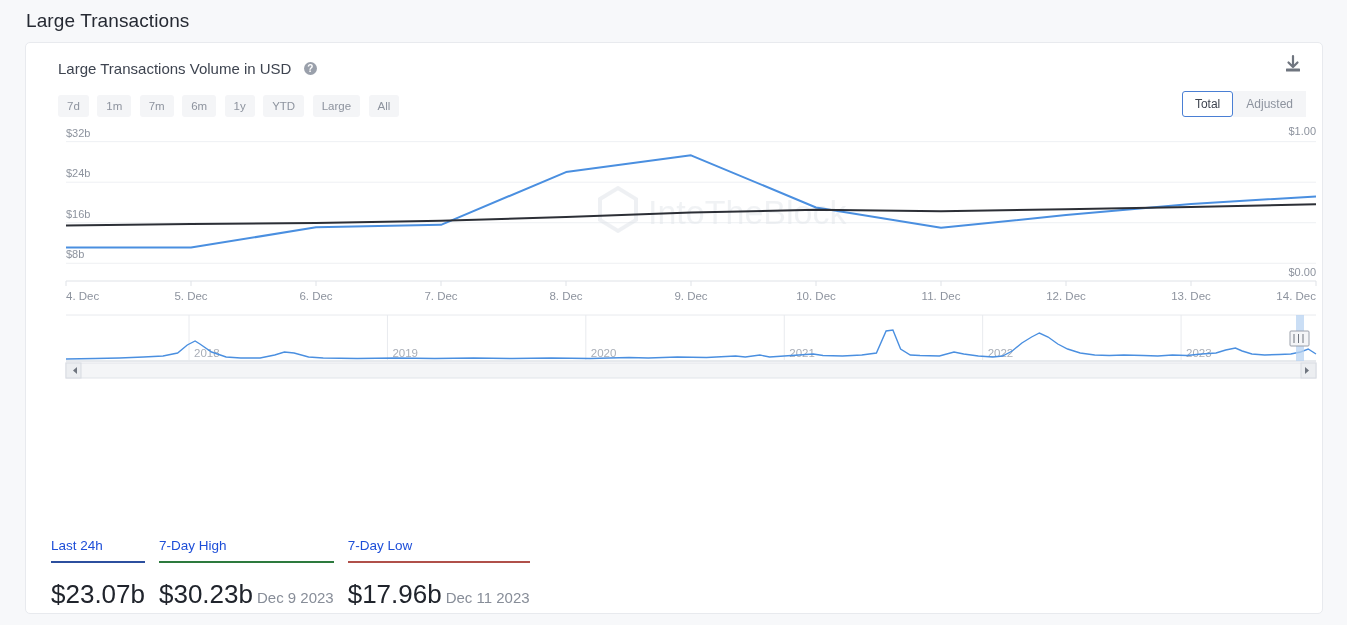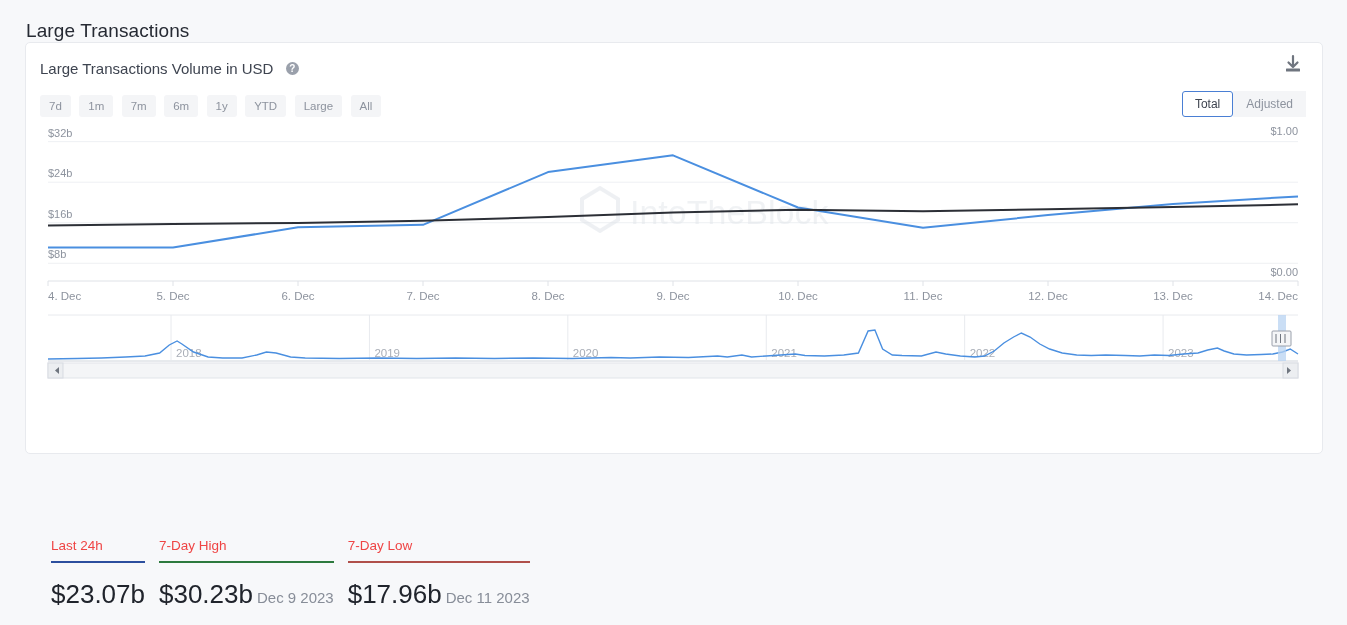--- a/index.html
+++ b/index.html
@@ -7,32 +7,33 @@
     width: 1347px;
     height: 625px;
     background: #f7f8fa;
     font-family: "Liberation Sans", sans-serif;
     overflow: hidden;
   }
   .page-title {
     font-size: 19px;
     color: #262a33;
     font-weight: 400;
-    padding: 20px 0 0 26px;
+    padding: 10px 0 0 26px;
     letter-spacing: 0.1px;
   }
   .card {
     position: absolute;
     left: 25px;
     top: 42px;
     width: 1298px;
-    height: 412px;
+    height: 572px;
     background: #ffffff;
     border: 1px solid #e8eaee;
     border-radius: 5px;
+    padding-left: 18px;
   }
   .card-head {
     position: relative;
     height: 40px;
     padding: 16px 0 0 14px;
   }
   .card-title {
     display: inline-block;
     font-size: 15px;
     color: #3e4450;
@@ -128,21 +129,21 @@
   }
   .stats {
     position: absolute;
     left: 25px;
     top: 495px;
     display: flex;
   }
   .stat { margin-right: 14px; }
   .stat-label {
     font-size: 13.5px;
-    color: #ef4444;
+    color: #1d4ed8;
     padding-bottom: 8px;
   }
   .stat-rule { height: 2px; width: 100%; }
   .stat-value {
     font-size: 26px;
     color: #20242c;
     padding-top: 16px;
     white-space: nowrap;
     font-weight: 400;
   }

